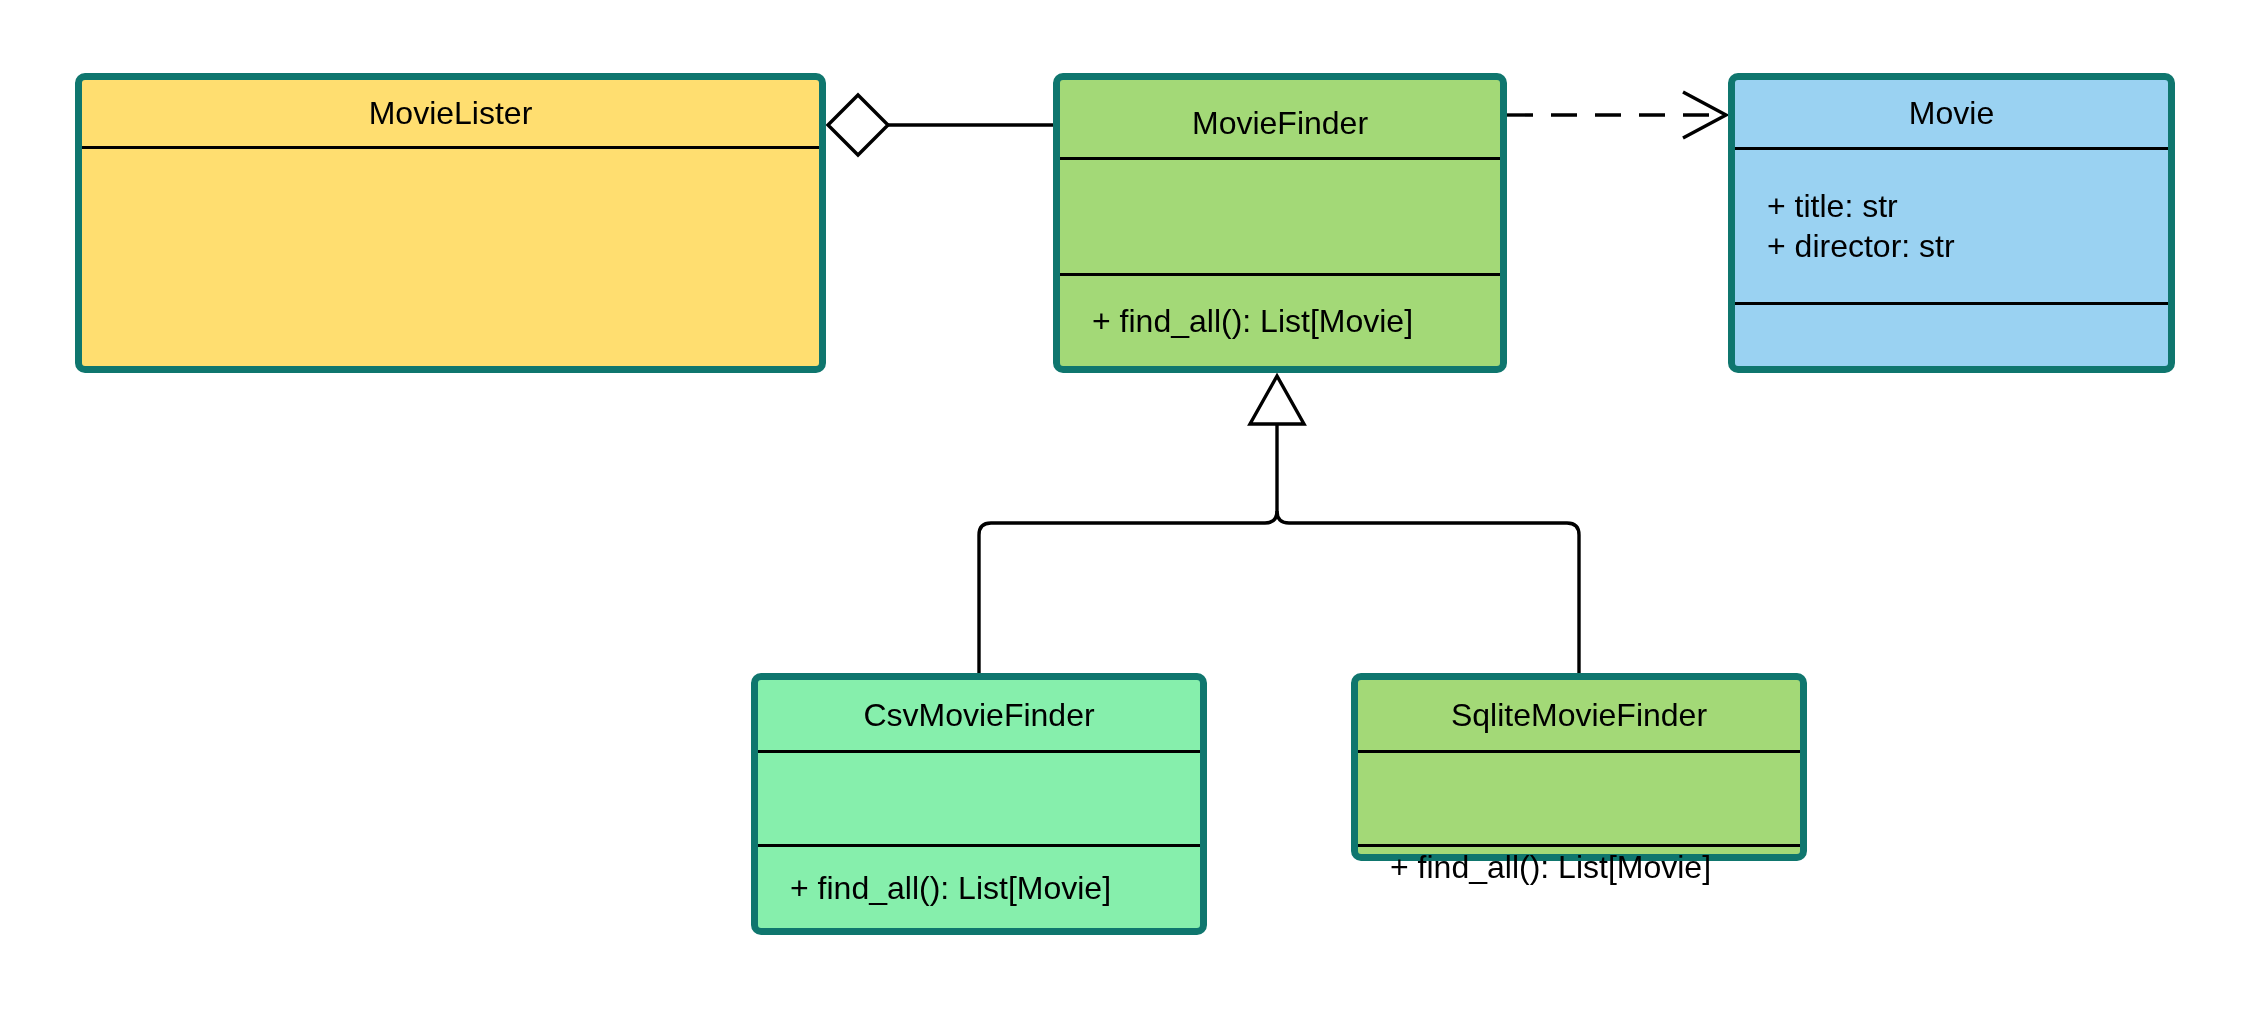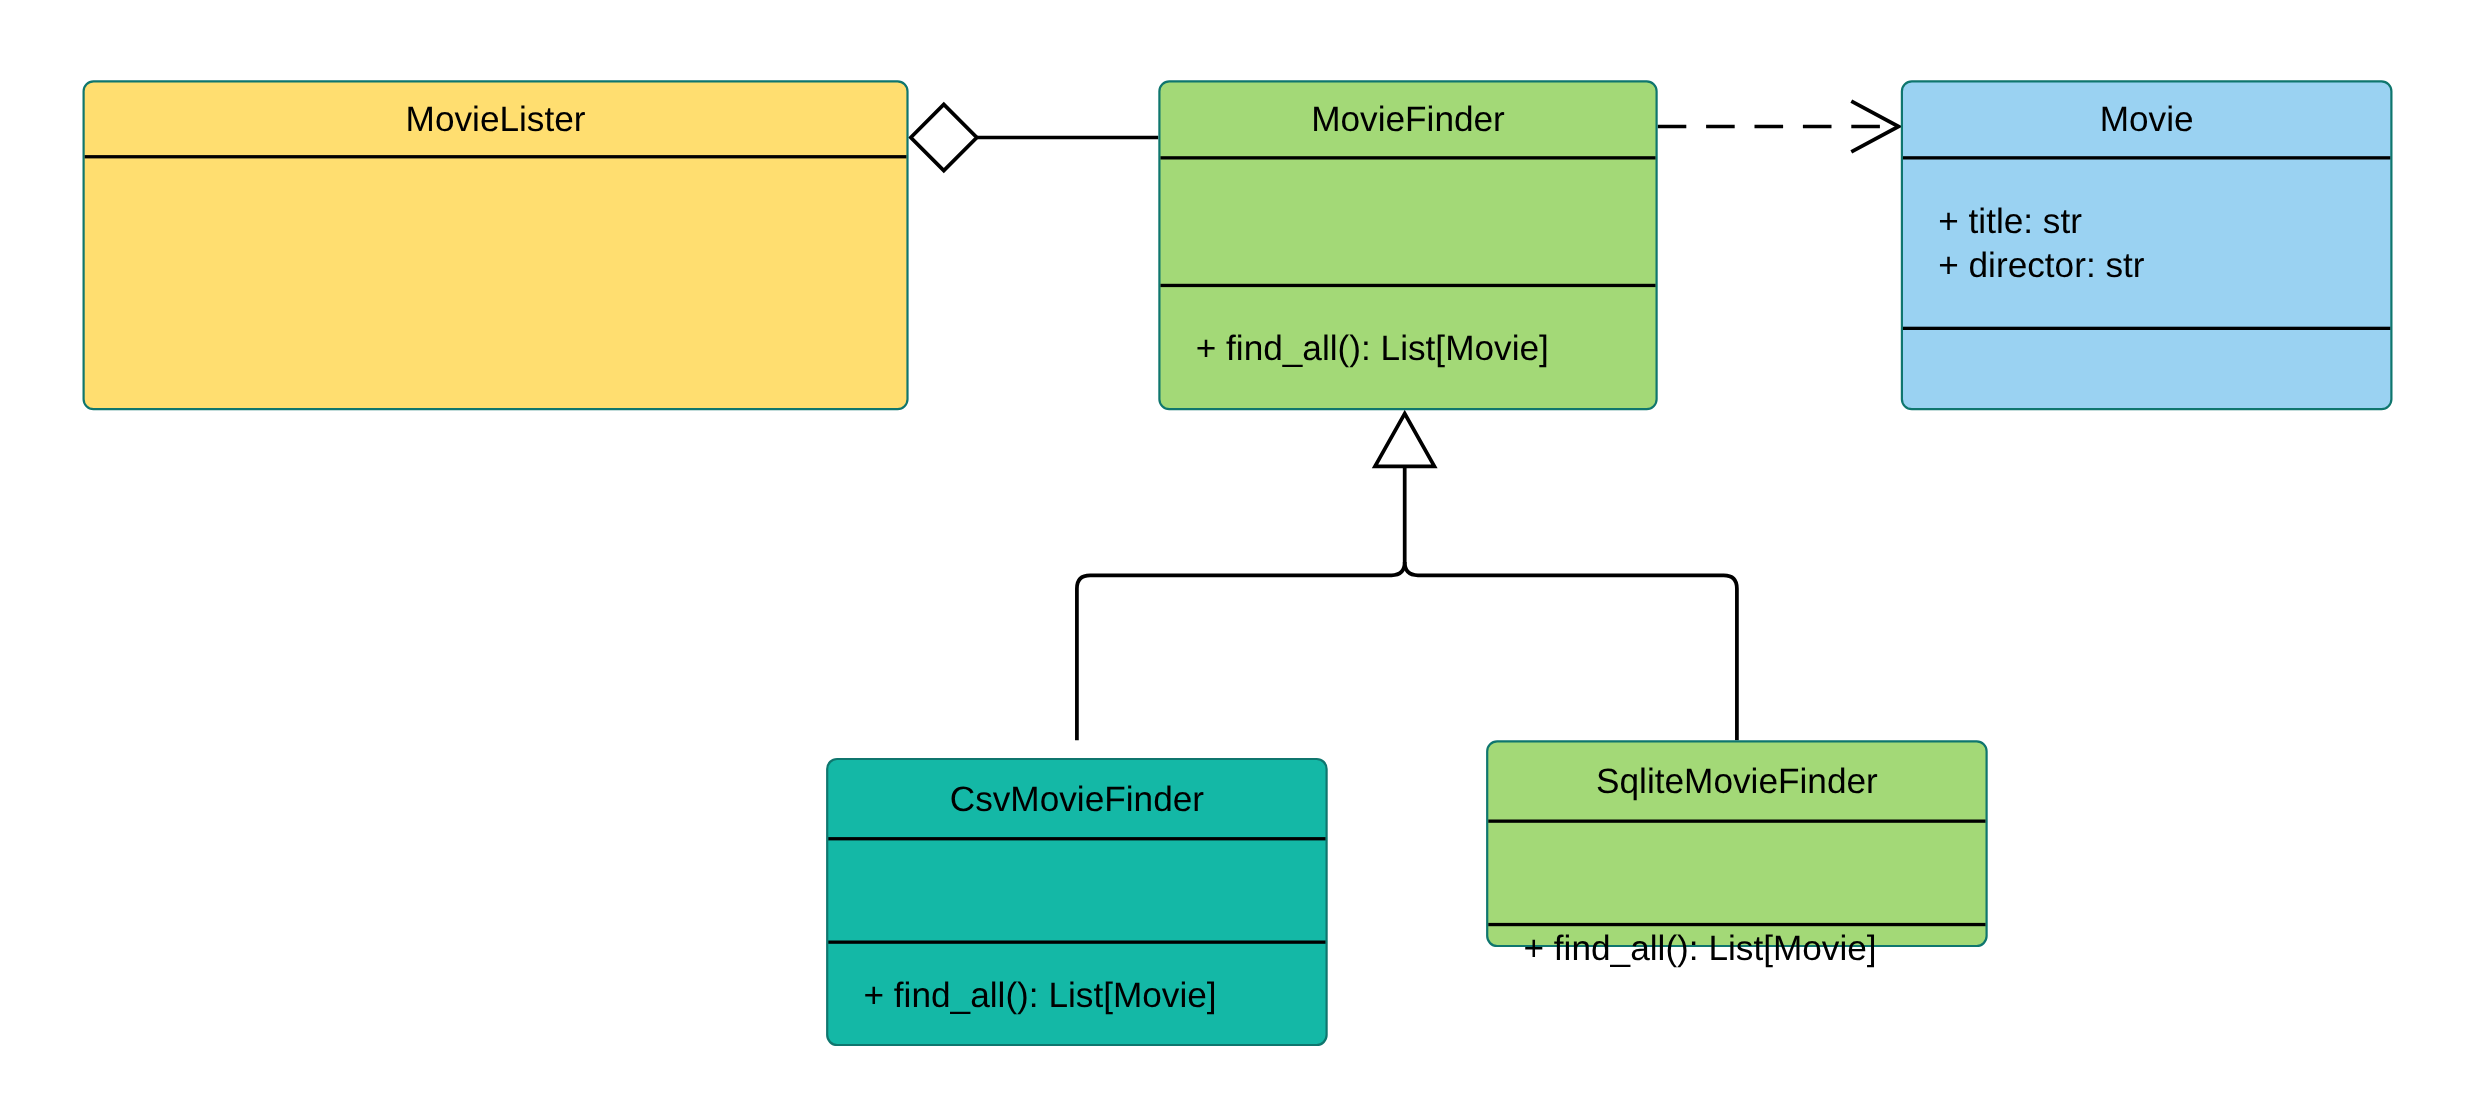--- a/index.html
+++ b/index.html
@@ -17,21 +17,21 @@
   }
   svg.connector-layer {
     position: absolute;
     left: 0; top: 0;
     width: 2250px;
     height: 1011px;
   }
   .uml-class {
     position: absolute;
     box-sizing: border-box;
-    border: 2px solid #0f766e;
+    border: 7px solid #0f766e;
     border-radius: 10px;
     display: flex;
     flex-direction: column;
     color: #000;
   }
   .uml-row { box-sizing: border-box; flex: 0 0 auto; }
   .uml-row + .uml-row { border-top: 3px solid #000; }
   .uml-title {
     display: flex;
     align-items: center;
@@ -49,21 +49,21 @@
     white-space: nowrap;
   }
   .uml-methods-fill { flex: 1 1 auto; }
 
   
   .box-movielister   { left:   75px; top:  73px; width: 751px; height: 300px; }
   .box-movielister   .uml-title { height: 66px; }
   .box-movielister   .uml-attrs { height: 98px; }
 
   .box-moviefinder   { left: 1053px; top:  73px; width: 454px; height: 300px; }
-  .box-moviefinder   .uml-title { height: 67px; }
+  .box-moviefinder   .uml-title { height: 67px; margin-top: 10px; }
   .box-moviefinder   .uml-attrs { height: 116px; }
 
   .box-movie         { left: 1728px; top:  73px; width: 447px; height: 300px; }
   .box-movie         .uml-title { height: 67px; }
   .box-movie         .uml-attrs { height: 155px; }
 
   .box-csvfinder     { left:  751px; top: 673px; width: 456px; height: 262px; }
   .box-csvfinder     .uml-title { height: 70px; }
   .box-csvfinder     .uml-attrs { height: 94px; }
 
@@ -119,21 +119,21 @@
     <div class="uml-row uml-title">
       <span>Movie</span>
     </div>
     <div class="uml-row uml-members uml-attrs">
       <div>+ title: str</div>
       <div>+ director: str</div>
     </div>
     <div class="uml-row uml-methods-fill"></div>
   </div>
 
-  <div class="uml-class box-csvfinder" style="background-color: #14b8a6; margin-top: 16px;">
+  <div class="uml-class box-csvfinder" style="background-color: #86efac;">
     <div class="uml-row uml-title">
       <span>CsvMovieFinder</span>
     </div>
     <div class="uml-row uml-attrs"></div>
     <div class="uml-row uml-members uml-methods-fill">
       <div>+ find_all(): List[Movie]</div>
     </div>
   </div>
 
   <div class="uml-class box-sqlitefinder" style="background-color: rgb(163, 217, 119);">

